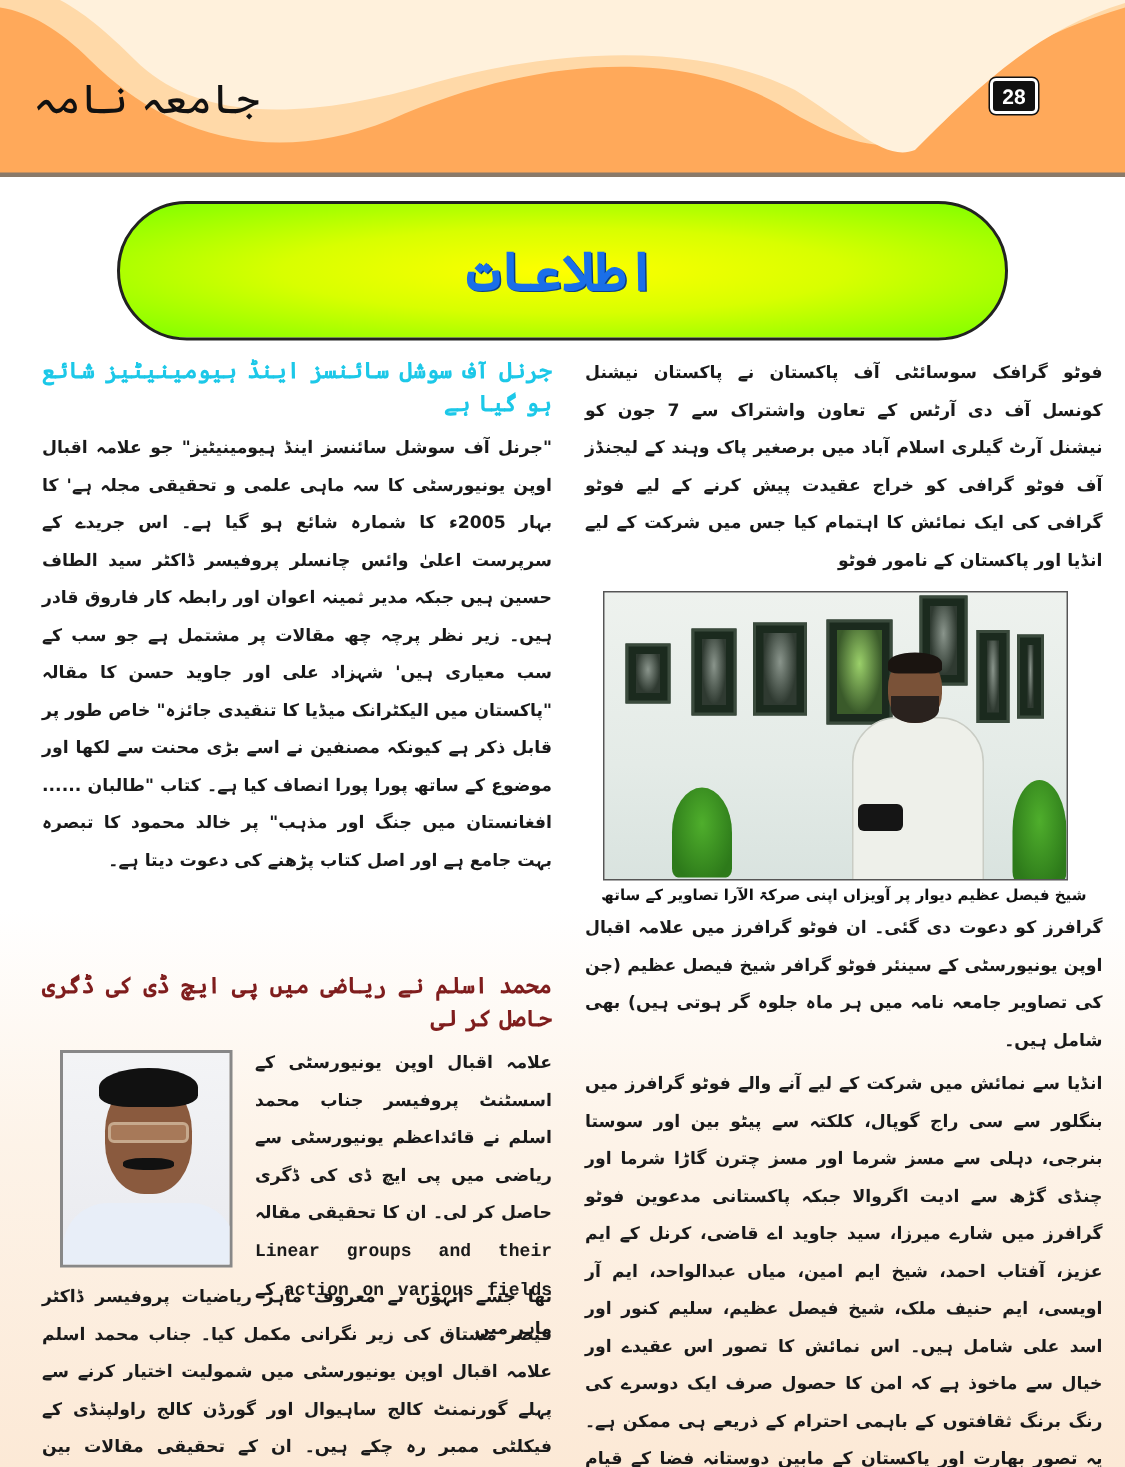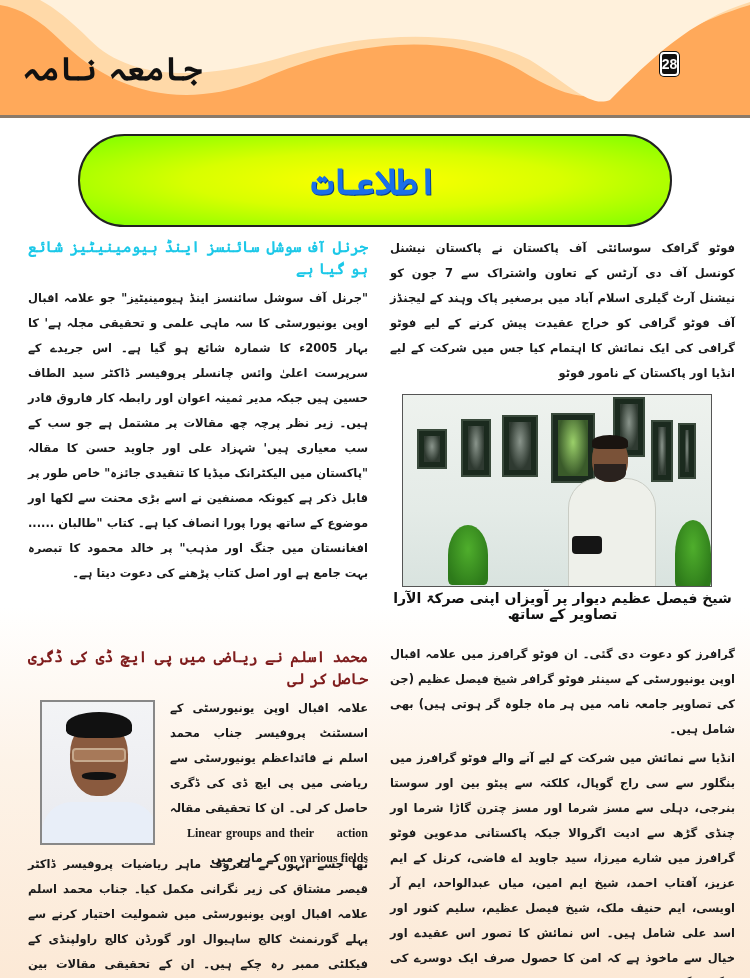--- a/index.html
+++ b/index.html
@@ -10,25 +10,25 @@
     font-family: "DejaVu Sans", sans-serif;
     color: #111;
   }
 
   
   .header { position: absolute; left: 0; top: 0; width: 750px; height: 118px; }
   .header svg { position: absolute; left: 0; top: 0; }
   .header-rule { position: absolute; left: 0; top: 115px; width: 750px; height: 3px; background: #8a7a6a; }
   .logo {
     position: absolute; left: 22px; top: 50px;
-    font-family: "DejaVu Serif", serif; font-size: 32px; font-weight: bold;
+    font-family: "DejaVu Serif", serif; font-size: 27px; font-weight: normal;
     color: #111; direction: rtl;
   }
   .page-badge {
-    position: absolute; left: 660px; top: 52px; width: 19px; height: 24px;
+    position: absolute; left: 660px; top: 52px; width: 32px; height: 24px;
     background: #111; color: #fff; border-radius: 4px;
     font-family: "Liberation Sans", sans-serif; font-weight: bold; font-size: 14px;
     display: flex; align-items: center; justify-content: center;
     border: 2px solid #fff; box-shadow: 0 0 0 1px #111;
   }
 
   
   .banner {
     position: absolute; left: 78px; top: 134px; width: 594px; height: 93px;
     border: 2px solid #222; border-radius: 48px;
@@ -48,40 +48,40 @@
 
   .heading {
     font-family: "DejaVu Serif", serif; font-weight: bold;
     font-size: 15px; margin-bottom: 6px; line-height: 22px;
   }
   .heading.blue { color: #1f4fd1; }
   .heading.cyan { color: #1cc8e8; }
   .heading.green { color: #7f1d1d; }
 
   .para { font-size: 11.5px; line-height: 25px; font-weight: bold; color: #1a1a1a; }
-  .para .en { font-family: Liberation Serif, serif; font-weight: bold; font-size: 12px; direction: ltr; unicode-bidi: embed; margin-left: 17px; }
+  .para .en { font-family: Liberation Mono, monospace; font-weight: bold; font-size: 12px; direction: ltr; unicode-bidi: embed; }
 
   
   .photo-main {
     width: 310px; height: 193px; margin: 8px 23px 0 12px;
     border: 1px solid #555; position: relative; overflow: hidden;
     background: linear-gradient(180deg, #eef2ee 0%, #e4ebe7 60%, #d9e3df 100%);
   }
   .frame { position: absolute; background: #1b2a1e; border: 2px solid #3a4a3c; }
   .frame::after { content: ""; position: absolute; inset: 5px; background: radial-gradient(ellipse at 50% 40%, #8a958c 0%, #2f3a31 70%); }
   .frame.g::after { background: radial-gradient(ellipse at 50% 40%, #9bd06a 0%, #3a5a2a 70%); }
   .person { position: absolute; left: 165px; top: 43px; width: 88px; height: 150px; }
   .person .head { position: absolute; left: 24px; top: 0; width: 36px; height: 44px; border-radius: 45%; background: #7a5238; }
   .person .hair { position: absolute; left: 24px; top: -3px; width: 36px; height: 14px; border-radius: 50% 50% 20% 20%; background: #1a1410; }
   .person .beard { position: absolute; left: 26px; top: 26px; width: 32px; height: 18px; border-radius: 0 0 50% 50%; background: #2a221e; }
   .person .shirt { position: absolute; left: 0; top: 40px; width: 88px; height: 110px; border-radius: 30px 30px 0 0; background: #eef0ea; border: 1px solid #c9ccc4; }
   .person .camera { position: absolute; left: 4px; top: 98px; width: 30px; height: 18px; background: #151515; border-radius: 4px; }
   .plant { position: absolute; width: 40px; height: 60px; border-radius: 50% 50% 10% 10%; background: radial-gradient(ellipse at 50% 40%, #4fae2c 0%, #2d7a1a 80%); }
   .caption {
-    font-size: 14px; font-weight: bold; text-align: center; margin: 3px 0 20px; line-height: 16px;
+    font-size: 10px; font-weight: bold; text-align: center; margin: 3px 0 0; line-height: 16px;
   }
 
   
   .portrait-row { position: relative; height: 148px; margin-top: 4px; }
   .portrait {
     position: absolute; left: 12px; top: 4px; width: 115px; height: 145px;
     border: 2px solid #888; background: linear-gradient(180deg, #f3f4f6 0%, #e9eaef 100%);
     overflow: hidden;
   }
   .portrait .face { position: absolute; left: 28px; top: 18px; width: 58px; height: 76px; border-radius: 45%; background: #8a5a3e; }

